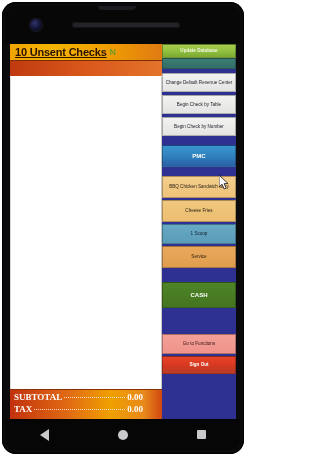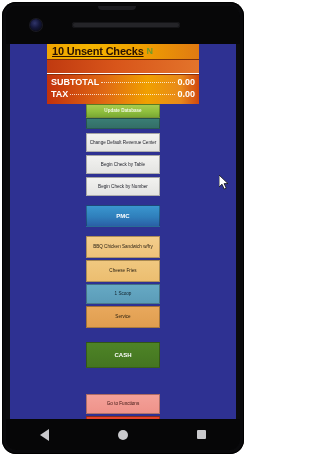--- a/index.html
+++ b/index.html
@@ -89,23 +89,22 @@
     height: 375px;
     background: #2e3192;
     overflow: hidden;
     display: flex;
     flex-direction: column;
   }
 
   .app-body {
     flex: 1 1 auto;
     display: flex;
-    flex-direction: column;
+    flex-direction: row;
     min-height: 0;
-    align-items: center;
   }
 
   
   .left-panel {
     width: 152px;
     display: flex;
     flex-direction: column;
     min-height: 0;
     background: #ffffff;
   }
@@ -146,22 +145,23 @@
     flex: 1 1 auto;
     background: #ffffff;
     min-height: 0;
     overflow: hidden;
     border-left: 1px solid #d8d8d8;
     border-right: 1px solid #c8c8c8;
   }
 
   .totals {
     background: linear-gradient(90deg, #c2310c 0%, #e06a14 38%, #f0a000 66%, #e8891b 88%, #d0480f 100%);
-    padding: 2px 4px 3px 4px;
+    padding: 2px 19px 3px 4px;
     border-top: 1px solid #8a2f08;
+    font-family: Liberation Serif, serif;
   }
   .total-row {
     display: flex;
     align-items: baseline;
     height: 12px;
     color: #ffffff;
     font-size: 9px;
     font-weight: bold;
   }
   .total-label { white-space: nowrap; }

